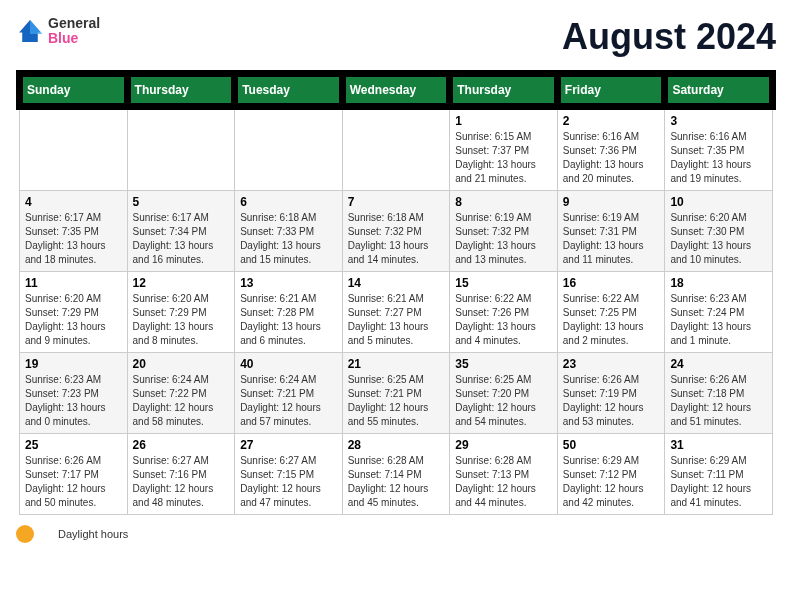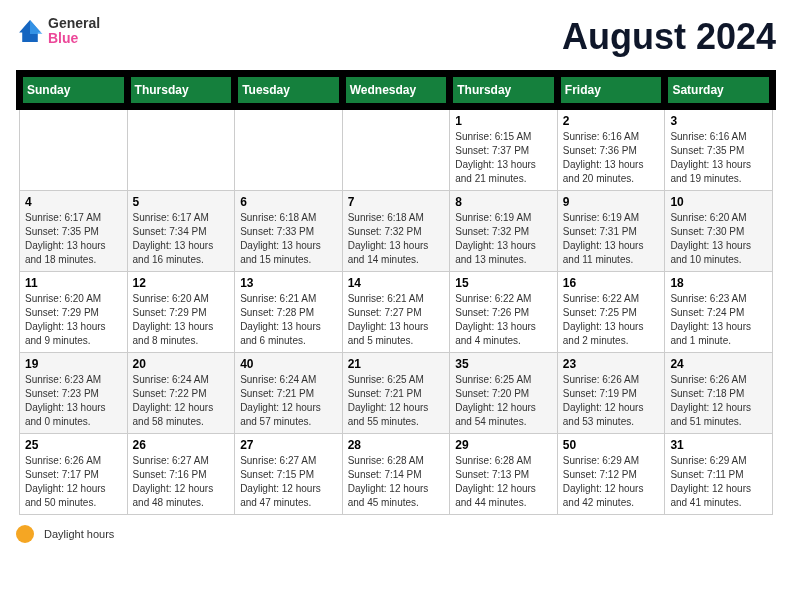--- a/index.html
+++ b/index.html
@@ -80,21 +80,21 @@
       color: #333;
       line-height: 1.4;
     }
     .empty-cell {
       background: #fff !important;
     }
     .footer {
       margin-top: 10px;
       display: flex;
       align-items: center;
-      gap: 10px;
+      gap: 24px;
       font-size: 11px;
       color: #333;
     }
     .sun-icon {
       width: 18px;
       height: 18px;
       background: #f5a623;
       border-radius: 50%;
       display: inline-block;
       position: relative;

